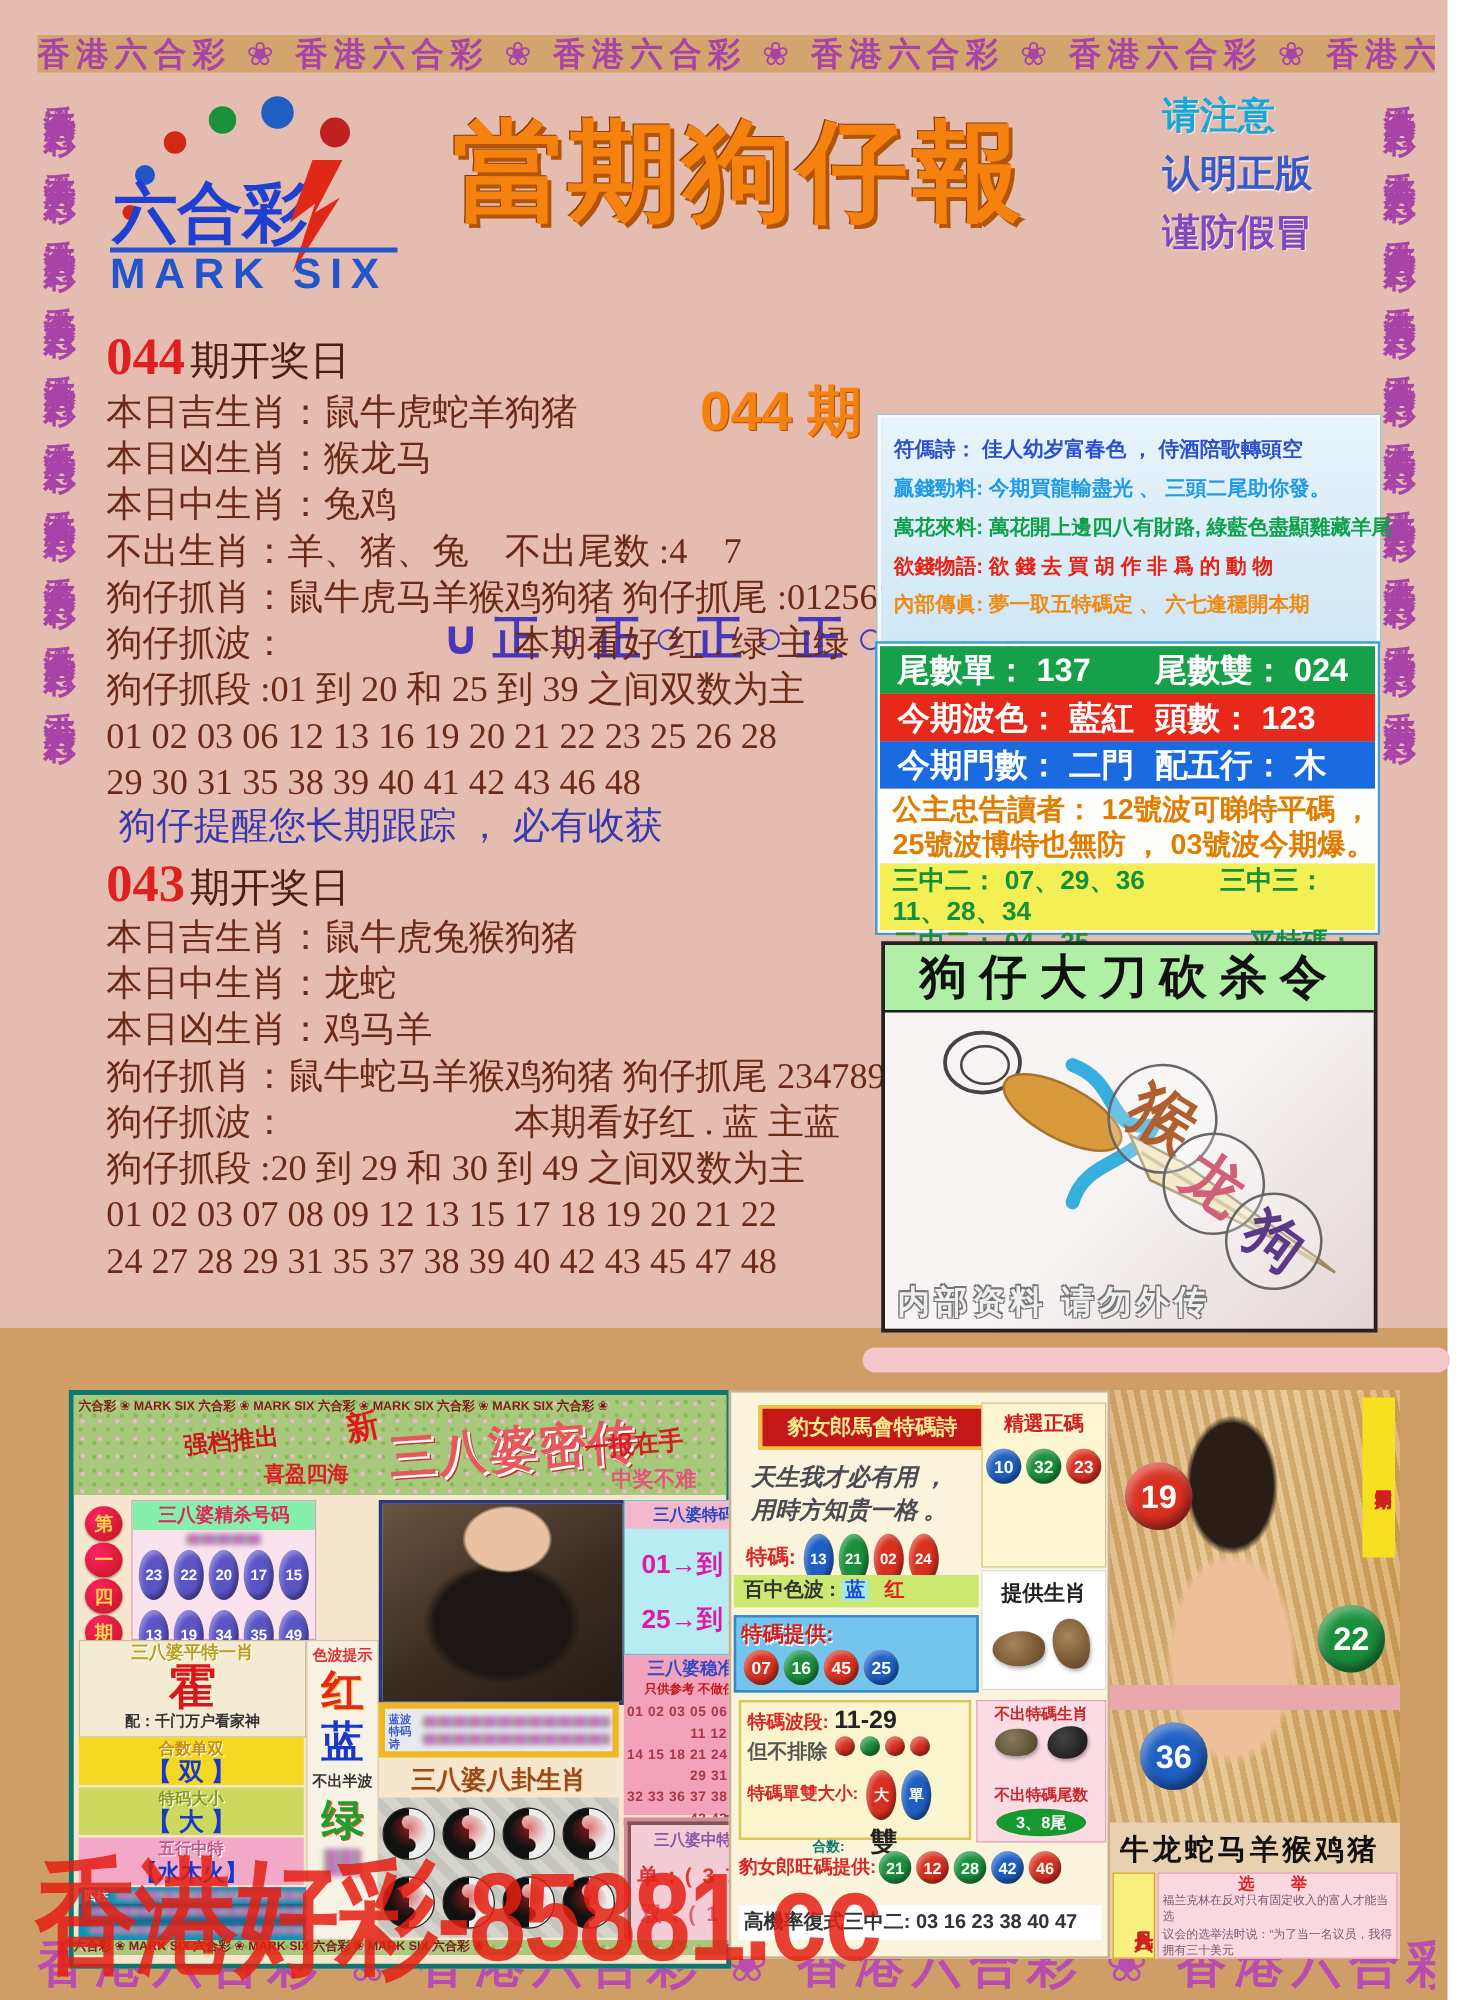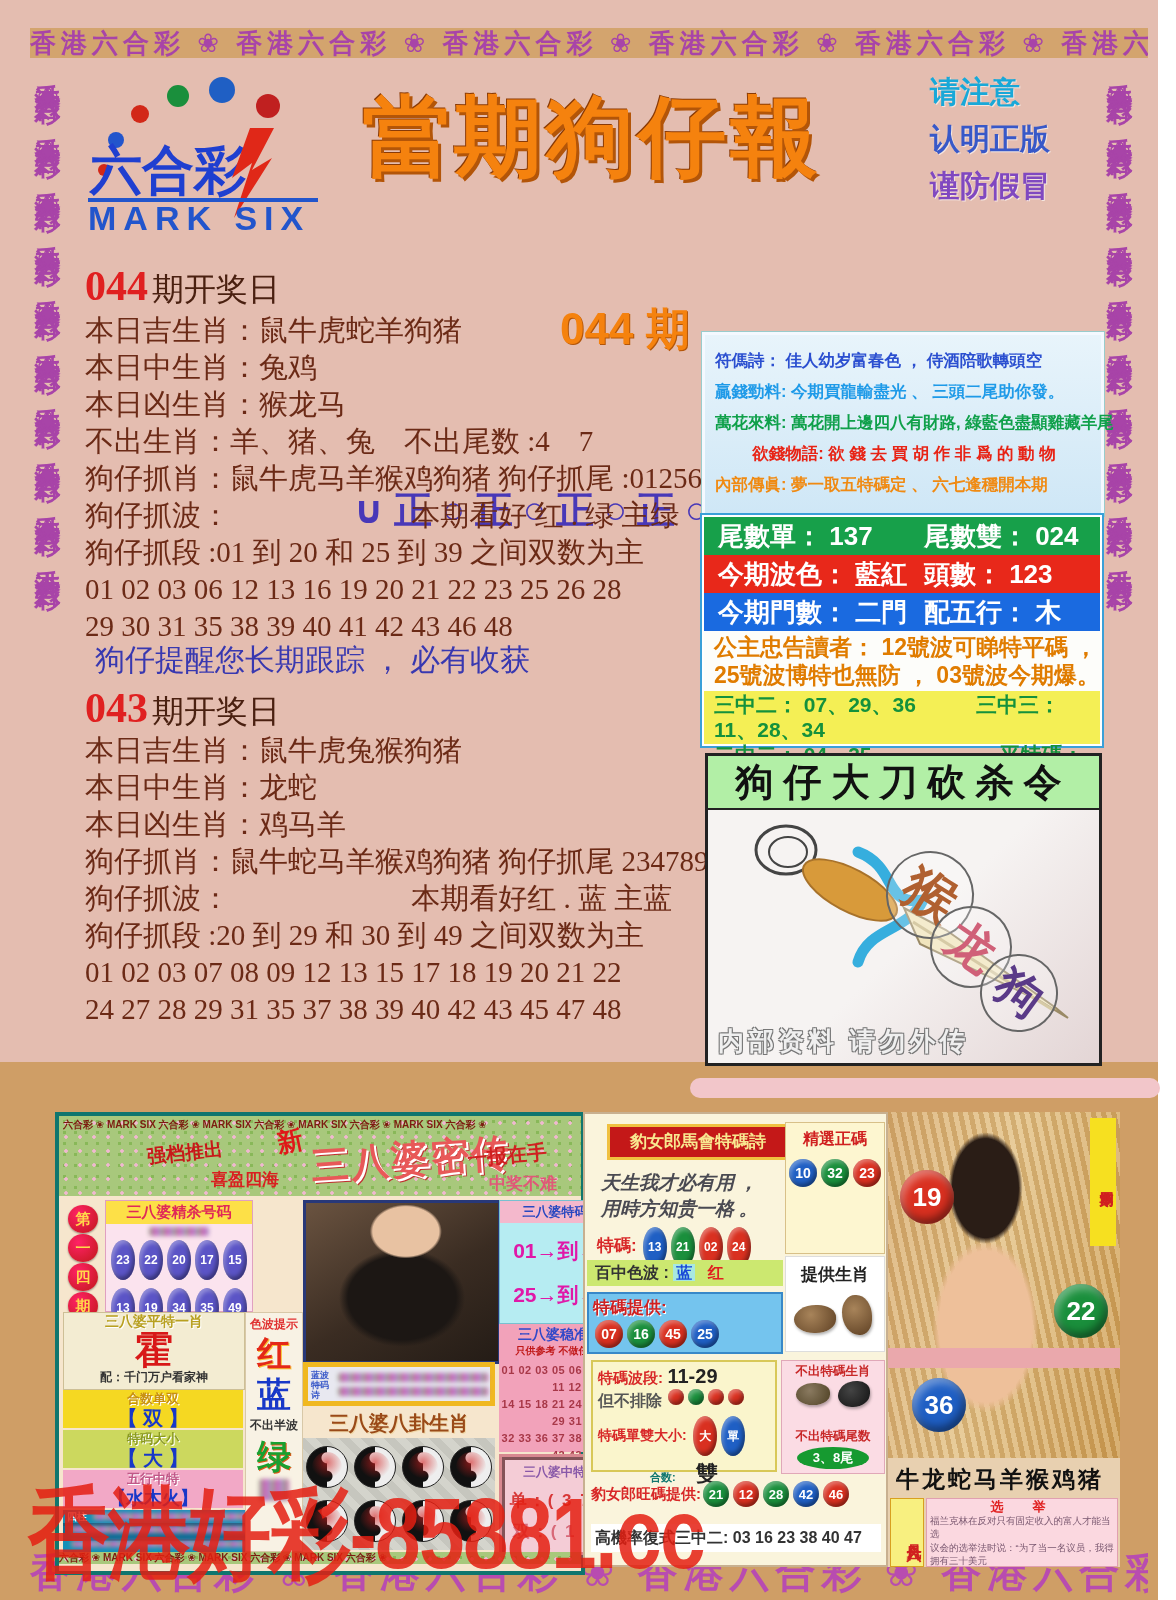--- a/index.html
+++ b/index.html
@@ -116,22 +116,22 @@
   </div>
 
   <div class="abs stamps" style="left:340px;top:485px;width:520px;text-align:center;">∪正○正○正○正○正○正</div>
 
   <div class="abs serif" style="left:85px;top:262px;">
     <span class="sec-title-num">044</span>
     <span class="sec-title-rest">期开奖日</span>
   </div>
   <div class="abs serif secline" style="left:85px;top:312px;width:640px;">
       <div>本日吉生肖：鼠牛虎蛇羊狗猪</div>
+      <div>本日凶生肖：猴龙马</div>
       <div>本日中生肖：兔鸡</div>
-      <div>本日凶生肖：猴龙马</div>
       <div>不出生肖：羊、猪、兔　不出尾数 :4　7</div>
       <div>狗仔抓肖：鼠牛虎马羊猴鸡狗猪 狗仔抓尾 :012567</div>
       <div>狗仔抓波：　　　　　　 本期看好 红 . 绿 主绿</div>
       <div>狗仔抓段 :01 到 20 和 25 到 39 之间双数为主</div>
       <div>01 02 03 06 12 13 16 19 20 21 22 23 25 26 28</div>
       <div>29 30 31 35 38 39 40 41 42 43 46 48</div>
     </div>
 
   <div class="abs serif reminder" style="left:95px;top:640px;">狗仔提醒您长期跟踪 ， 必有收获</div>
 
@@ -147,21 +147,21 @@
       <div>狗仔抓波：　　　　　　 本期看好红 . 蓝 主蓝</div>
       <div>狗仔抓段 :20 到 29 和 30 到 49 之间双数为主</div>
       <div>01 02 03 07 08 09 12 13 15 17 18 19 20 21 22</div>
       <div>24 27 28 29 31 35 37 38 39 40 42 43 45 47 48</div>
     </div>
 
   <div class="abs tips" style="left:702px;top:332px;width:378px;height:162px;">
       <div style="color: rgb(43, 79, 208);">符傌詩： 佳人幼岁富春色 ， 侍酒陪歌轉頭空</div>
       <div style="color: rgb(30, 154, 232);">贏錢勁料:  今期買龍輸盡光 、 三頭二尾助你發。</div>
       <div style="color: rgb(15, 160, 74);">萬花來料:  萬花開上邊四八有財路,  綠藍色盡顯雞藏羊尾</div>
-      <div style="color: rgb(232, 35, 21); text-align: center;">欲錢物語:  欲 錢 去 買 胡 作 非 爲 的 動 物</div>
+      <div style="color: rgb(232, 35, 21);">欲錢物語:  欲 錢 去 買 胡 作 非 爲 的 動 物</div>
       <div style="color: rgb(240, 138, 18);">內部傳眞:  夢一取五特碼定 、 六七逢穩開本期</div>
     </div>
 
   <div class="abs" style="left:702px;top:515px;width:396px;border:2px solid #fff;box-shadow:0 0 0 2px #3aa0d8;">
     <div class="grow" style="background:#17a04a;height:38px;font-size:26px;">
       <span class="cl">尾數單： 137</span>
       <span class="cr">尾數雙： 024</span>
     </div>
     <div class="grow" style="background:#e8281a;height:38px;font-size:26px;">
       <span class="cl">今期波色：  藍紅</span>
@@ -216,21 +216,21 @@
     </div>
 
     <div class="abs bead" style="left:6px;top:88px;width:36px;text-align:center;">
         <span>第</span>
         <span>一</span>
         <span>四</span>
         <span>期</span>
       </div>
 
     <div class="abs" style="left:46px;top:84px;width:146px;height:110px;background:#fbe3ee;border:1px solid #e0a0c0;">
-      <div class="fl-box-title" style="font-size:15px;color:#e02858;background:#fde047;padding:2px 0;">三八婆精杀号码</div>
+      <div class="fl-box-title" style="font-size:15px;color:#e02858;background:#86efac;padding:2px 0;">三八婆精杀号码</div>
       <div class="blurbar" style="width:60px;height:9px;margin:3px auto;"></div>
       <div class="b24" style="text-align:center;"><span class="ball" style="background: rgb(91, 84, 198);">23</span><span class="ball" style="background: rgb(91, 84, 198);">22</span><span class="ball" style="background: rgb(91, 84, 198);">20</span><span class="ball" style="background: rgb(91, 84, 198);">17</span><span class="ball" style="background: rgb(91, 84, 198);">15</span></div>
       <div class="b24" style="text-align:center;margin-top:6px;"><span class="ball" style="background: rgb(91, 84, 198);">13</span><span class="ball" style="background: rgb(91, 84, 198);">19</span><span class="ball" style="background: rgb(91, 84, 198);">34</span><span class="ball" style="background: rgb(91, 84, 198);">35</span><span class="ball" style="background: rgb(91, 84, 198);">49</span></div>
     </div>
 
     <div class="abs" style="left:4px;top:196px;width:180px;height:76px;background:#f3ecd2;border:1px solid #cdbf96;text-align:center;">
       <div style="font-size:14px;font-weight:bold;color:#b8a020;text-shadow:1px 1px 0 #fff;">三八婆平特一肖</div>
       <div style="font-size:38px;font-weight:bold;color:#d81818;line-height:38px;">霍</div>
       <div style="font-size:12px;font-weight:bold;color:#333;">配：千门万户看家神</div>
     </div>

